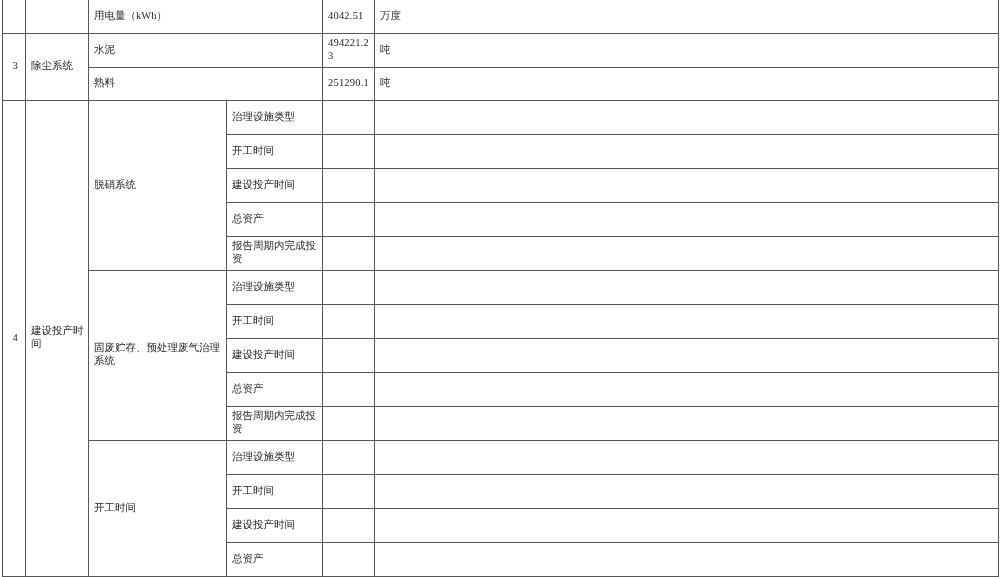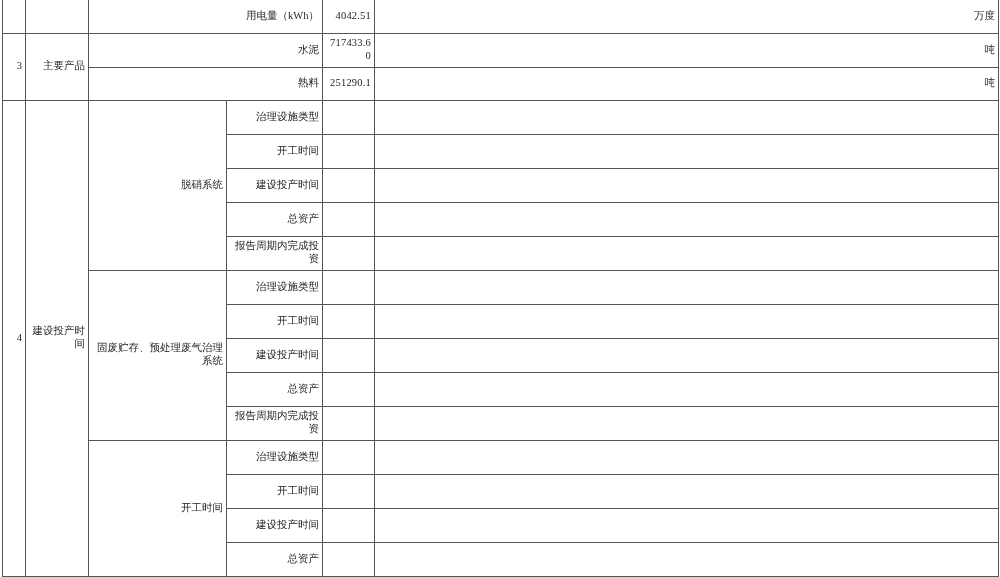--- a/index.html
+++ b/index.html
@@ -26,21 +26,20 @@
   }
   table.report td {
     border: 1px solid #565656;
     padding: 0 3px 2px 5px;
     font-size: 10.5px;
     line-height: 13px;
     vertical-align: middle;
     word-break: break-all;
     overflow: hidden;
     background: #ffffff;
-    text-align: right;
   }
   tr.first-row td { border-top: none; }
   .h33 { height: 33px; }
   .h34 { height: 34px; }
   td.c-no { text-align: center; padding-left: 1px; padding-right: 1px; }
   td.c-val { padding-left: 4px; letter-spacing: 0.2px; }
   td.c-unit { padding-left: 6px; }
 </style>
 </head>
 <body>
@@ -60,23 +59,23 @@
       <tr class="h33 first-row">
         <td class="c-no"></td>
         <td></td>
         <td colspan="2">用电量（kWh）</td>
         <td class="c-val">4042.51</td>
         <td class="c-unit">万度</td>
       </tr>
 
       <tr class="h34">
         <td class="c-no" rowspan="2">3</td>
-        <td rowspan="2">主要产品</td>
+        <td rowspan="2">除尘系统</td>
         <td colspan="2">水泥</td>
-        <td class="c-val">717433.60</td>
+        <td class="c-val">494221.23</td>
         <td class="c-unit">吨</td>
       </tr>
       <tr class="h33">
         <td colspan="2">熟料</td>
         <td class="c-val">251290.1</td>
         <td class="c-unit">吨</td>
       </tr>
 
       <tr class="h34">
         <td class="c-no" rowspan="14">4</td>

